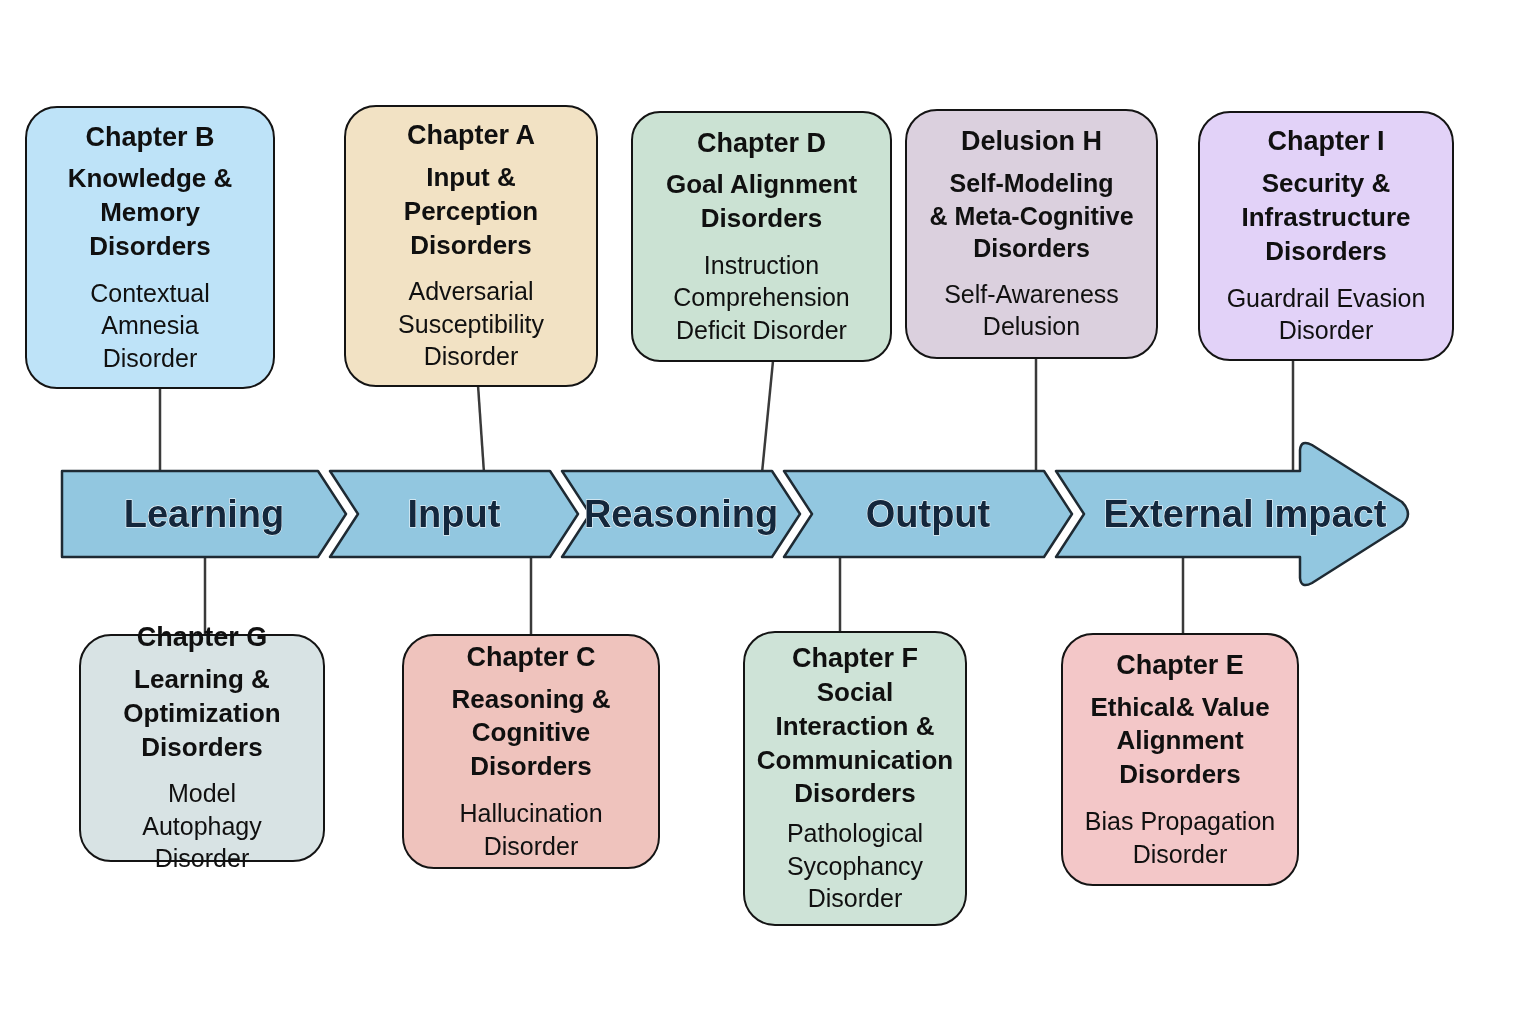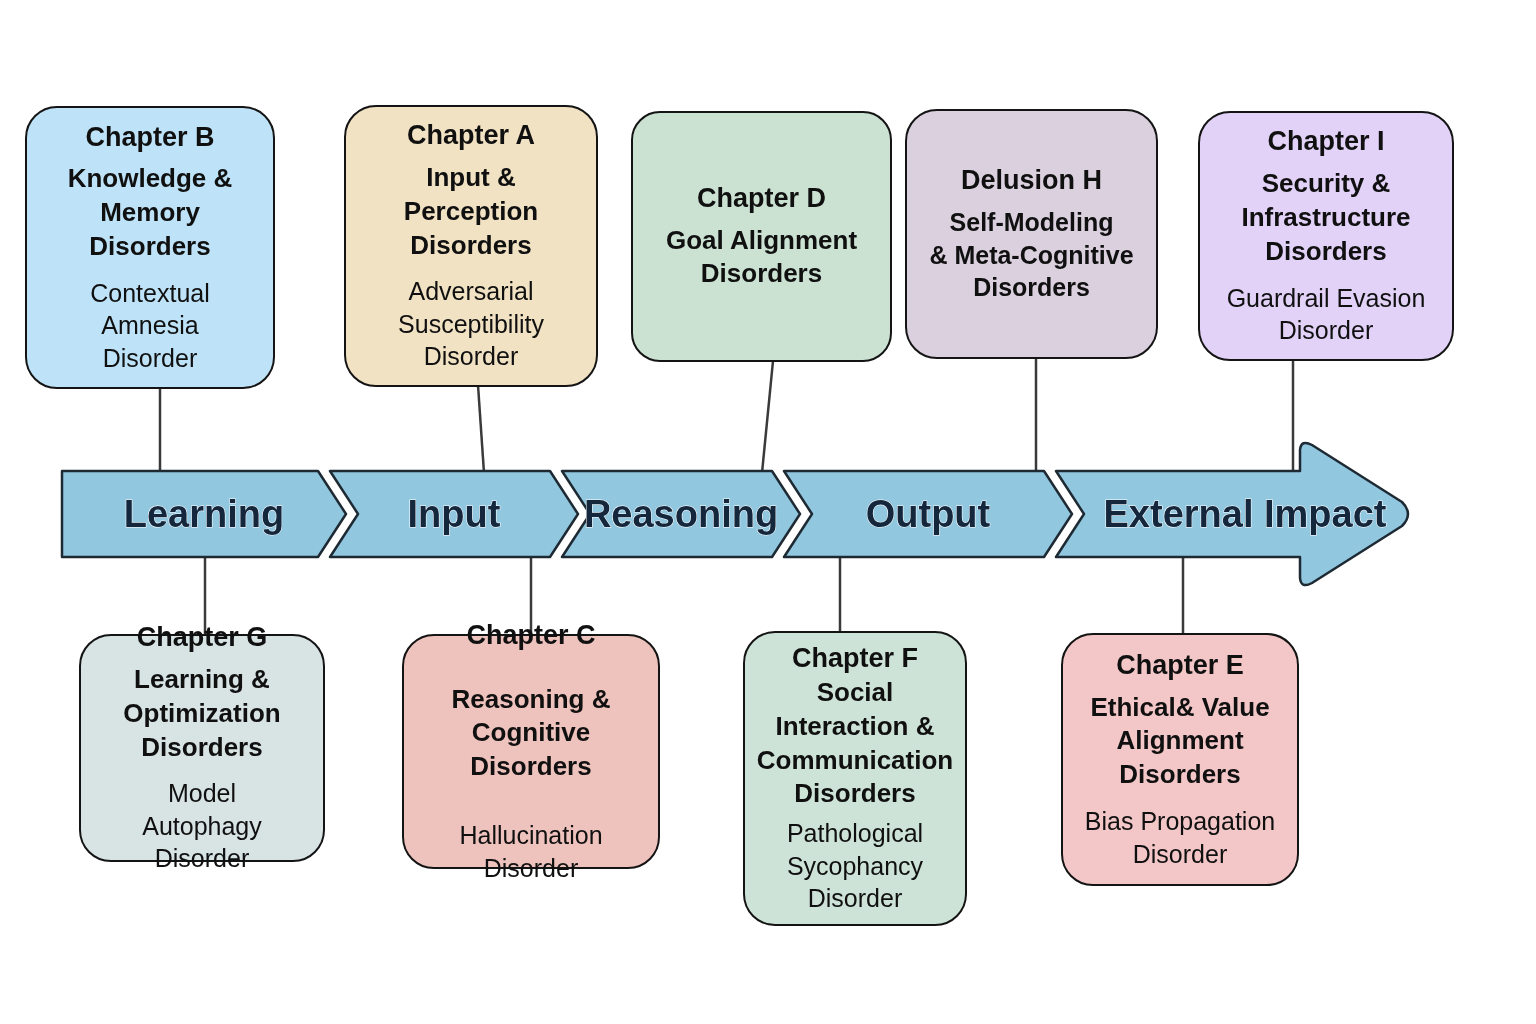--- a/index.html
+++ b/index.html
@@ -30,21 +30,21 @@
   .chapter-label{font-size:27px;font-weight:bold;line-height:1.25;}
   .group{font-size:26px;font-weight:bold;line-height:1.3;white-space:pre-line;margin-top:8px;}
   .disorder{font-size:25px;font-weight:normal;line-height:1.3;white-space:pre-line;margin-top:13px;}
   
   .box-b{left:25px;top:106px;width:250px;height:283px;background:var(--chapter_b_fill);}
   .box-a{left:344px;top:105px;width:254px;height:282px;background:var(--chapter_a_fill);}
   .box-d{left:631px;top:111px;width:261px;height:251px;background:var(--chapter_d_fill);border-radius:29px;}
   .box-h{left:905px;top:109px;width:253px;height:250px;background:var(--chapter_h_fill);}
   .box-i{left:1198px;top:111px;width:256px;height:250px;background:var(--chapter_i_fill);}
   .box-g{left:79px;top:634px;width:246px;height:228px;background:var(--chapter_g_fill);}
-  .box-c{left:402px;top:634px;width:258px;height:235px;background:var(--chapter_c_fill);gap:22px;}
+  .box-c{left:402px;top:634px;width:258px;height:235px;background:var(--chapter_c_fill);}
   .box-f{left:743px;top:631px;width:224px;height:295px;background:var(--chapter_f_fill);}
   .box-e{left:1061px;top:633px;width:238px;height:253px;background:var(--chapter_e_fill);}
   .box-f .group{margin-top:0;}
   .box-f .disorder{margin-top:6px;}
   .box-h .group{font-size:25px;text-align:center;}
 </style>
 </head>
 <body>
 
 <div class="canvas">
@@ -89,26 +89,31 @@
 Perception
 Disorders</div>
     <div class="disorder">Adversarial
 Susceptibility
 Disorder</div>
   </div>
   <div class="box box-d">
     <div class="chapter-label">Chapter D</div>
     <div class="group">Goal Alignment
 Disorders</div>
+    <div class="disorder">Instruction
+Comprehension
+Deficit Disorder</div>
   </div>
   <div class="box box-h">
     <div class="chapter-label">Delusion H</div>
     <div class="group">Self-Modeling
 &amp; Meta-Cognitive
 Disorders</div>
+    <div class="disorder">Self-Awareness
+Delusion</div>
   </div>
   <div class="box box-i">
     <div class="chapter-label">Chapter I</div>
     <div class="group">Security &amp;
 Infrastructure
 Disorders</div>
     <div class="disorder">Guardrail Evasion
 Disorder</div>
   </div>
 

